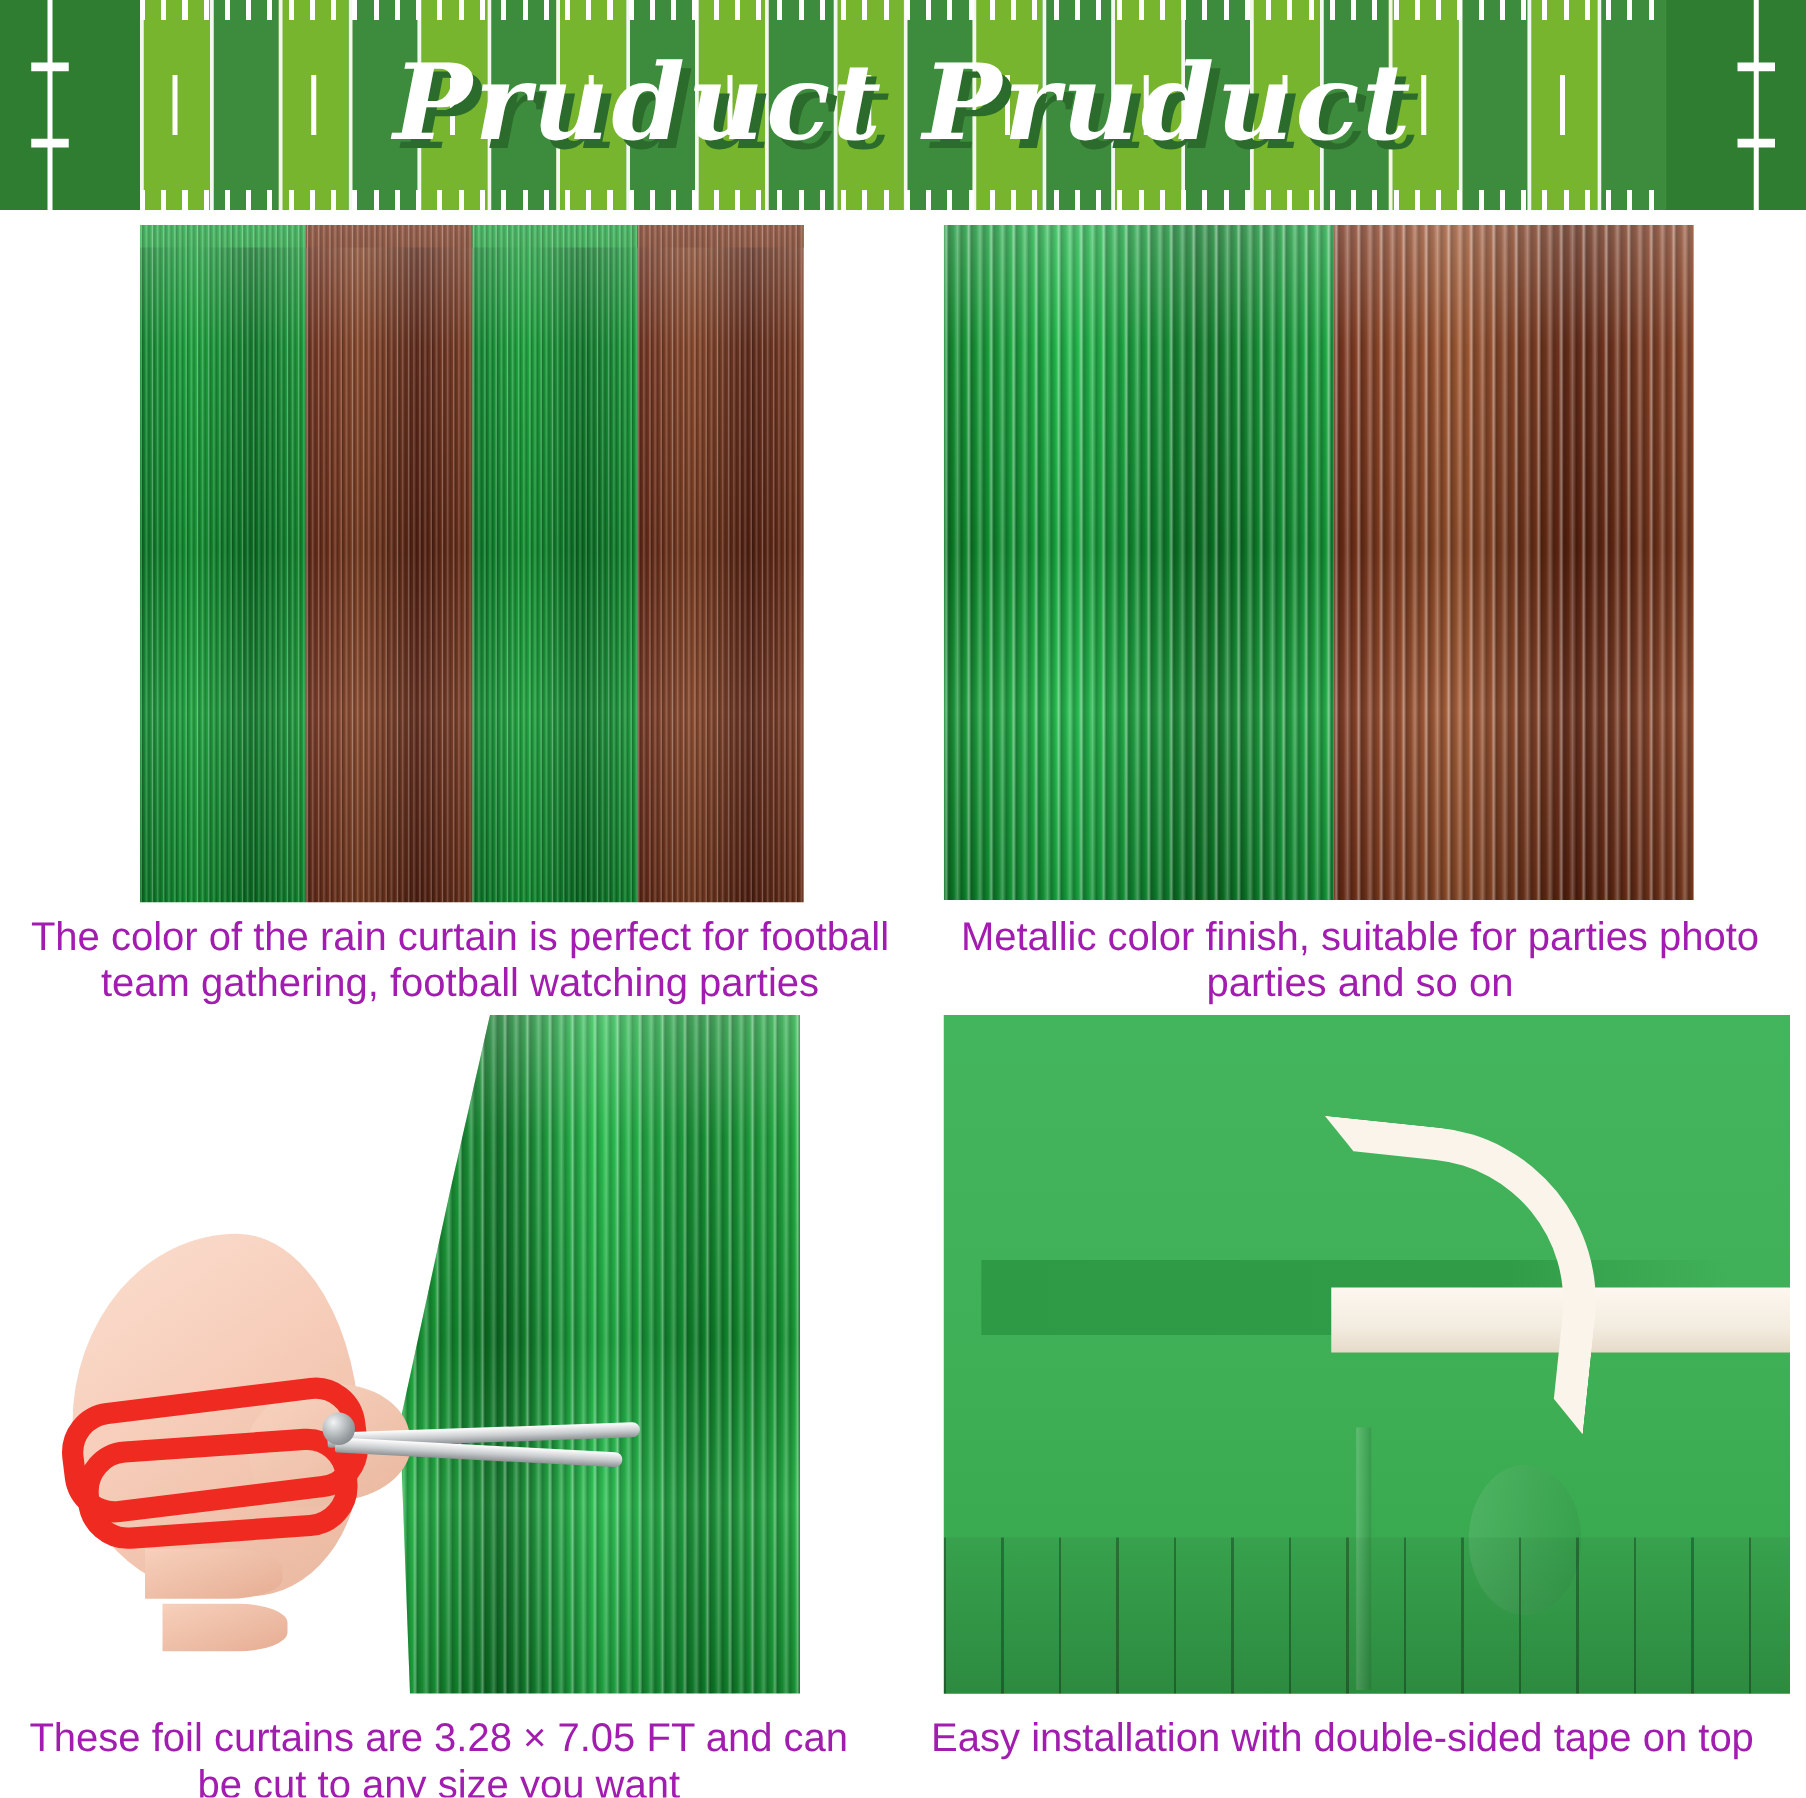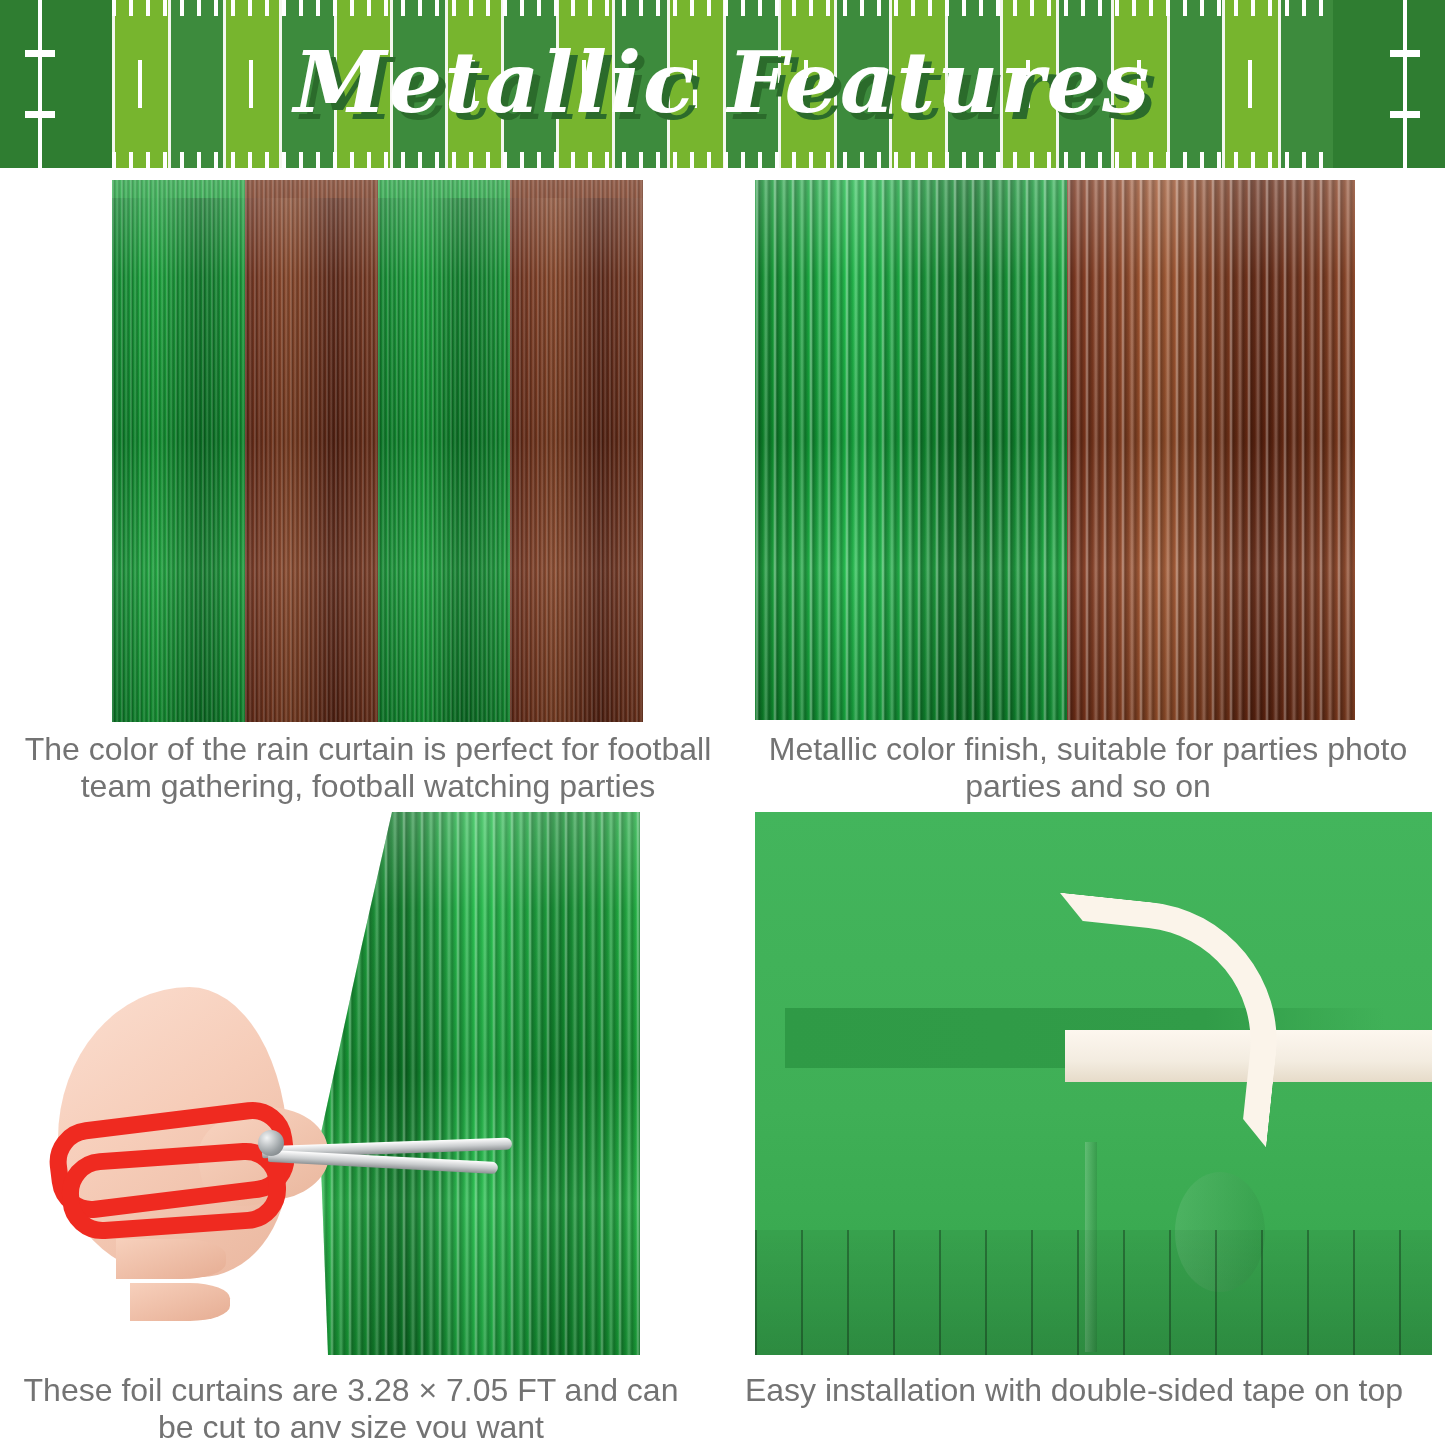--- a/index.html
+++ b/index.html
@@ -181,21 +181,21 @@
     content:"";position:absolute;inset:0;
     background:linear-gradient(to bottom,rgba(0,0,0,.05),rgba(0,0,0,.16));
   }
   .foil-crease{
     position:absolute;
     background:linear-gradient(to right,rgba(255,255,255,.18),rgba(0,0,0,.10));
   }
 
   
   .caption{
-    position:absolute;text-align:center;color:#737373;
+    position:absolute;text-align:center;color:#a21caf;
     font-family:"Liberation Sans",sans-serif;
     font-size:32px;line-height:1.17;font-weight:400;
   }
   #caption-1{left:6px;top:731px;width:724px;}
   #caption-2{left:738px;top:731px;width:700px;}
   #caption-3{left:6px;top:1372px;width:690px;}
   #caption-4{left:710px;top:1372px;width:728px;}
 </style>
 </head>
 <body>
@@ -288,21 +288,21 @@
   </div>
   <div class="endzone ez-right">
     <div class="ez-line r"></div>
     <div class="ez-cross r top"></div>
     <div class="ez-cross r bot"></div>
   </div>
 
   <div class="ticks top"></div>
   <div class="ticks bot"></div>
 
-  <div id="header-title">Metallic Features</div>
+  <div id="header-title">Pruduct Pruduct</div>
 </div>
 
 <div class="panel" id="panel-curtains">
   <div class="curtain-strips">
     <div class="strip green">
       <div class="cap"></div>
       <div class="fringe"></div>
       <div class="sheen"></div>
     </div>
     <div class="strip brown">

